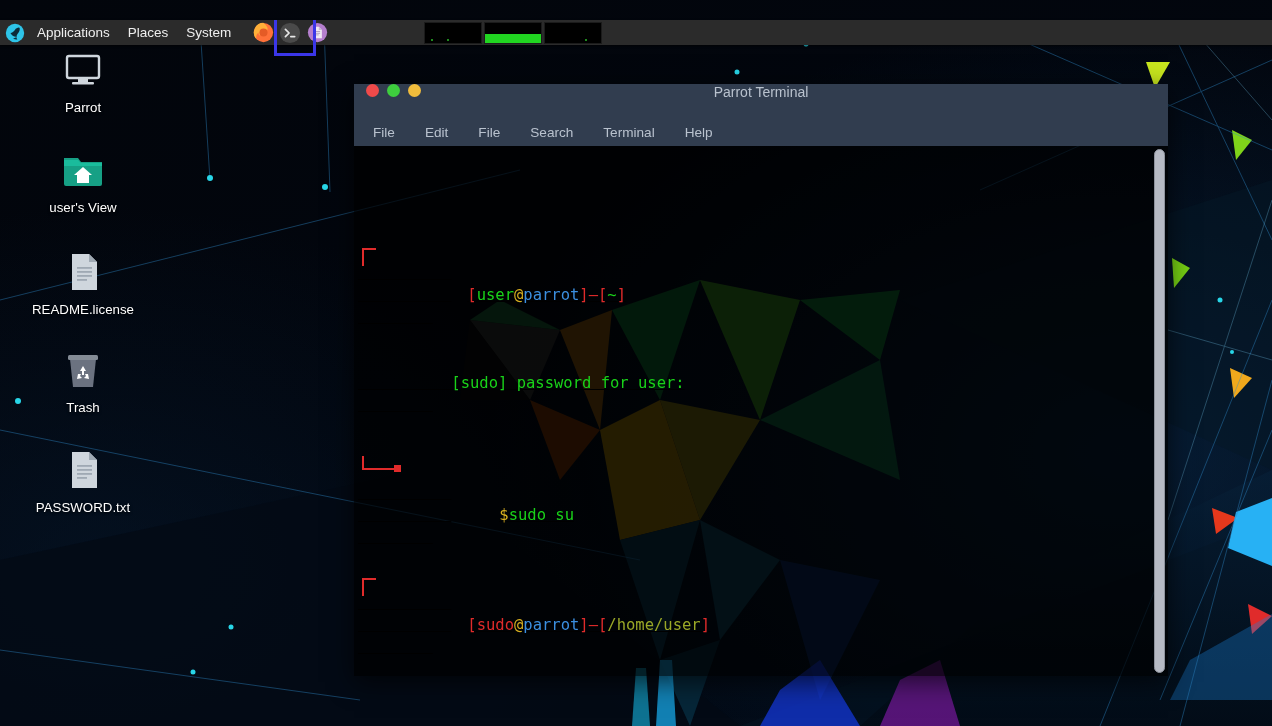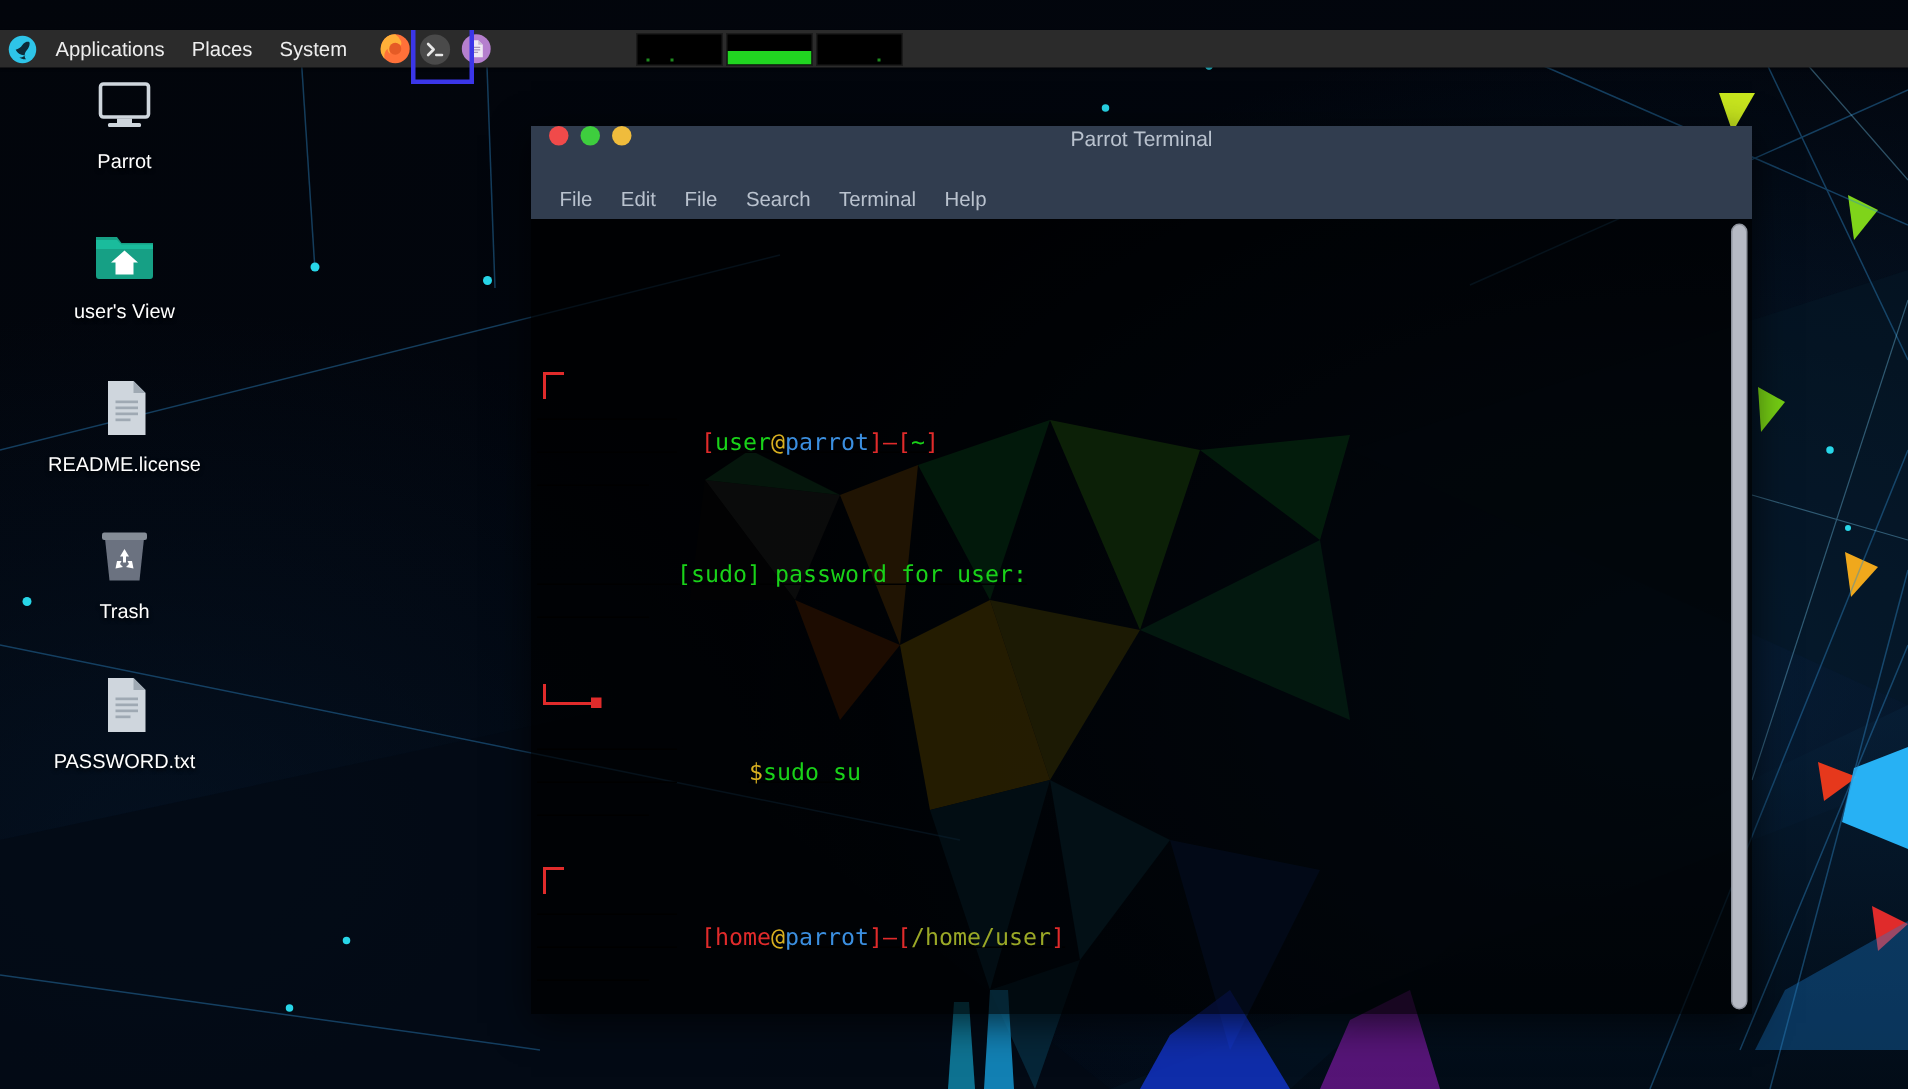--- a/index.html
+++ b/index.html
@@ -80,21 +80,21 @@
   .tl{ width:13px; height:13px; border-radius:50%; }
   .tl.red{ background:#f04a4a; }
   .tl.green{ background:#3ece3e; }
   .tl.yellow{ background:#f0bc3c; }
   #wtitle{
     position:absolute; left:0; right:0; text-align:center;
     font-size:14px; color:#b9c2ce; pointer-events:none;
   }
   #menubar{
     height:26px; background:#313d4f;
-    display:flex; align-items:center; padding-left:10px; gap:1px;
+    display:flex; align-items:center; padding-left:10px; gap:12px;
   }
   .mb{
     padding:0 9px; font-size:13.6px; color:#b9c2ce; line-height:26px; cursor:default;
   }
   #termbody{
     position:relative;
     height:530px; background:rgba(0,0,0,0.72);
     padding:6px 0 0 0; overflow:hidden;
     font-family:"DejaVu Sans Mono", monospace;
     font-size:15.5px; line-height:22px;
@@ -307,21 +307,21 @@
 
         
         <div class="row">
           <span class="parrow" style="top:-4px;height:14px;"></span>
           <span style="display:inline-block;width:48px;"></span><span class="c-yellow">$</span><span class="c-green">sudo su</span>
         </div>
 
         
         <div class="row">
           <span class="pcorner" style="top:8px;height:18px;"></span>
-          <span style="display:inline-block;width:16px;"></span><span class="c-red">[</span><span class="c-red">home</span><span class="c-yellow">@</span><span class="c-blue">parrot</span><span class="c-red">]–[</span><span class="c-olive">/home/user</span><span class="c-red">]</span>
+          <span style="display:inline-block;width:16px;"></span><span class="c-red">[</span><span class="c-red">sudo</span><span class="c-yellow">@</span><span class="c-blue">parrot</span><span class="c-red">]–[</span><span class="c-olive">/home/user</span><span class="c-red">]</span>
         </div>
 
         
         
 
       </div>
 
       <div id="scrollbar">
         <div id="sb-thumb"></div>
       </div>

